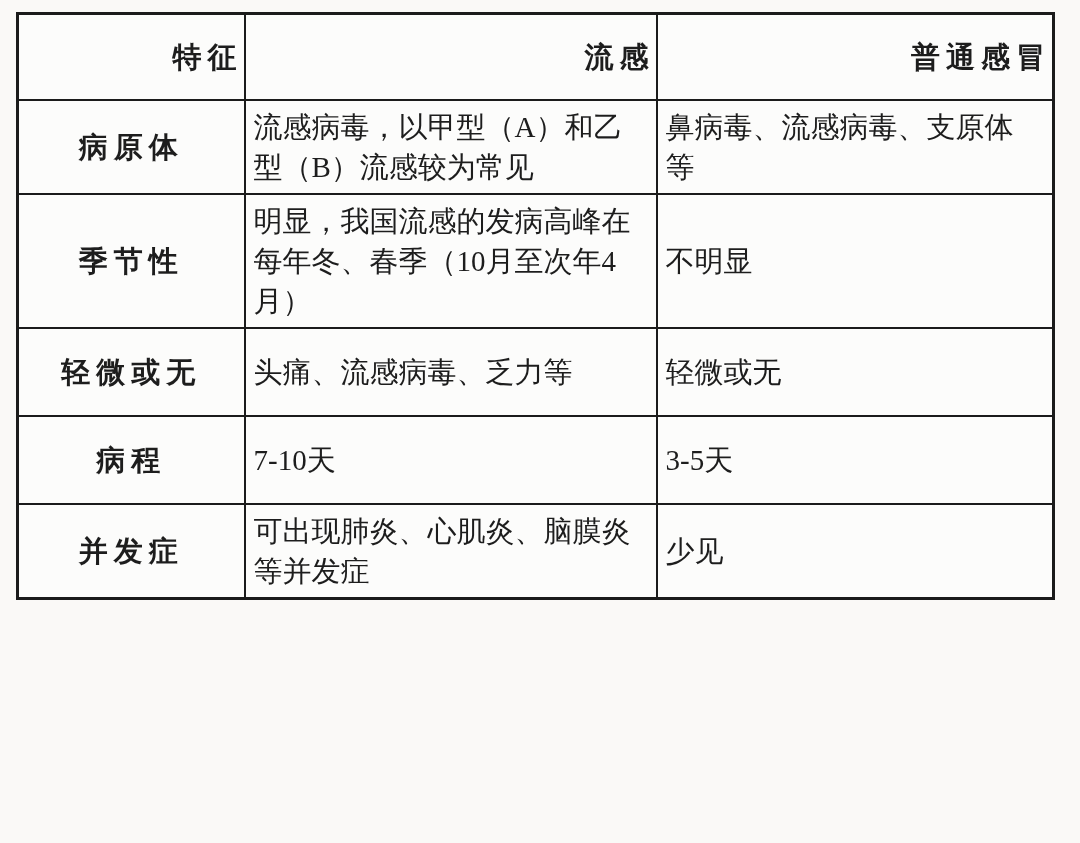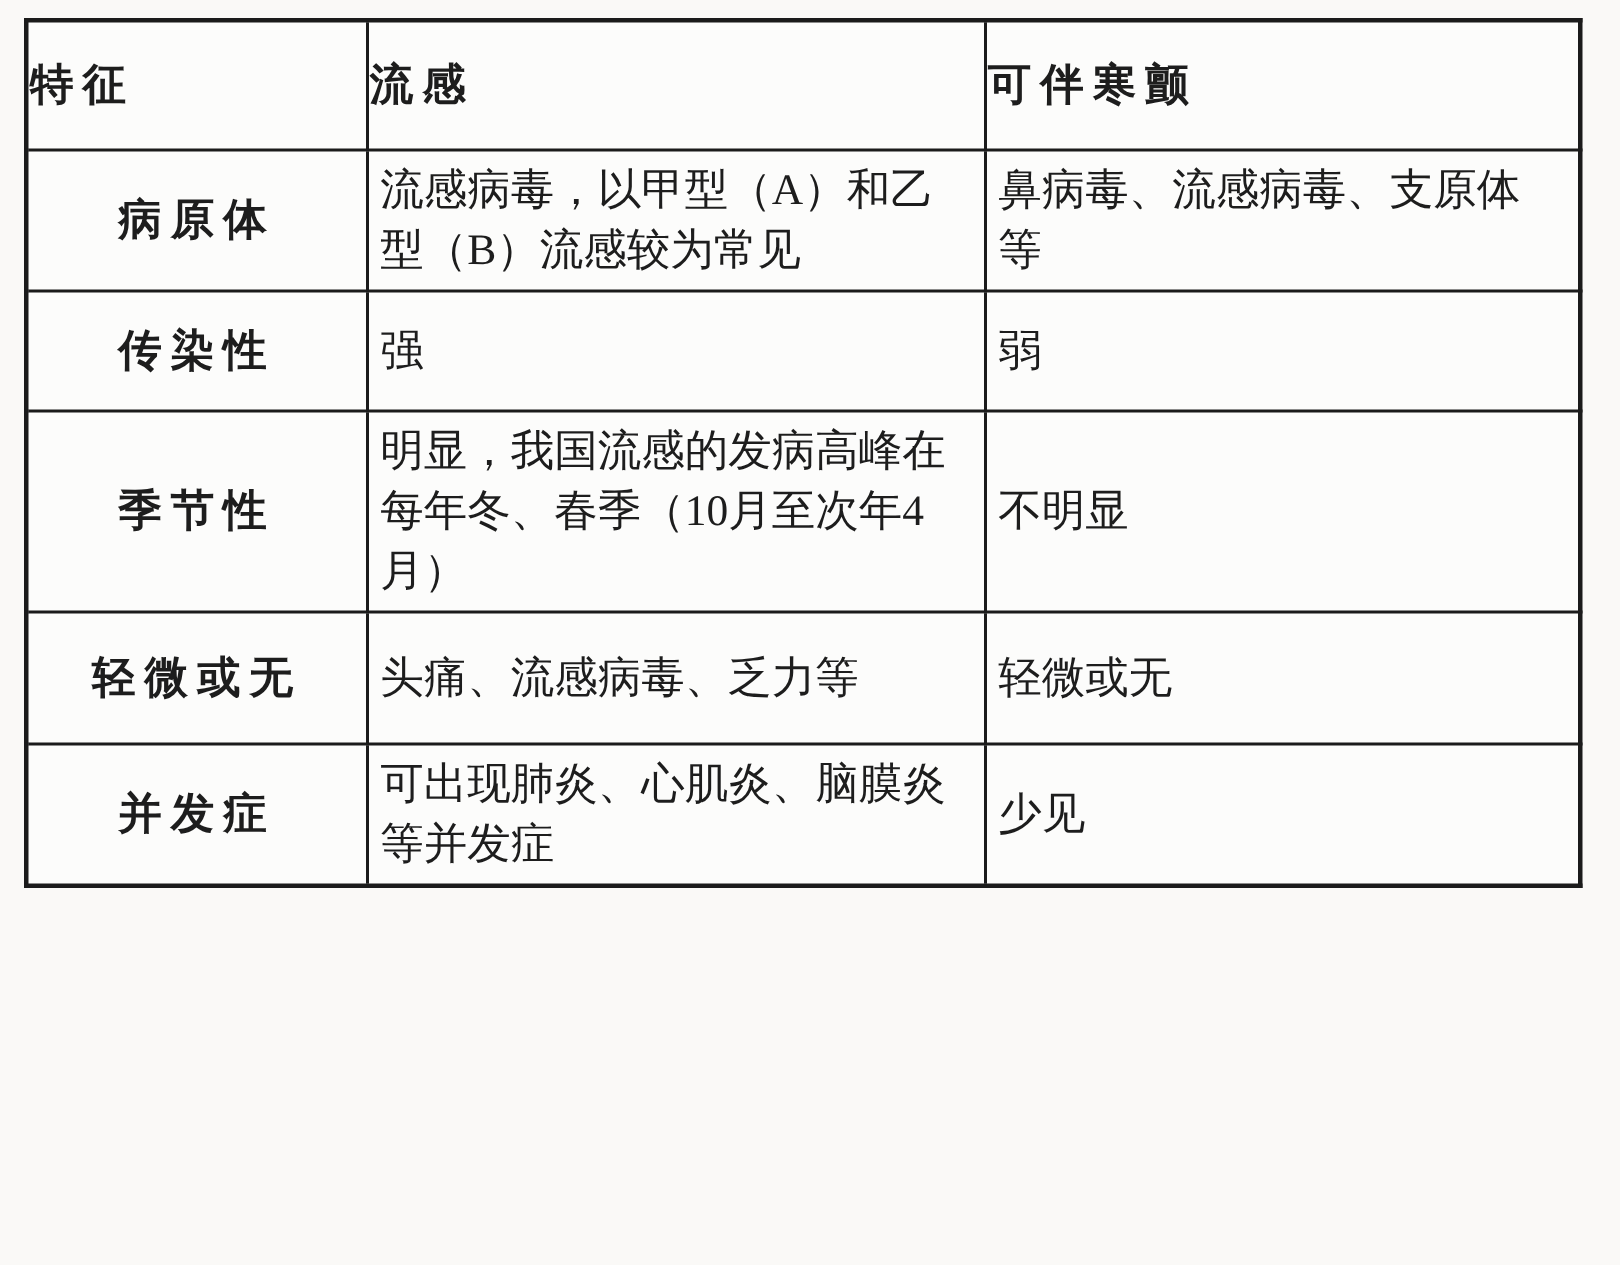--- a/index.html
+++ b/index.html
@@ -31,21 +31,21 @@
   .cmp-table td {
     border: 2px solid #1b1b1b;
     font-size: 29px;
     line-height: 1.38;
     vertical-align: middle;
     box-sizing: border-box;
     word-break: break-all;
   }
   .cmp-table thead th {
     font-weight: bold;
-    text-align: left;
+    text-align: right;
     letter-spacing: 6px;
   }
   .cmp-table tbody th.label {
     font-weight: bold;
     text-align: center;
     letter-spacing: 6px;
     padding: 4px 6px;
   }
   .cmp-table td {
     font-weight: normal;
@@ -73,44 +73,44 @@
   <table class="cmp-table">
     <colgroup>
       <col class="c1">
       <col class="c2">
       <col class="c3">
     </colgroup>
     <thead>
       <tr class="h-head">
         <th>特征</th>
         <th>流感</th>
-        <th>可伴寒颤</th>
+        <th>普通感冒</th>
       </tr>
     </thead>
     <tbody>
       <tr class="h0">
         <th class="label">病原体</th>
         <td>流感病毒，以甲型（A）和乙型（B）流感较为常见</td>
         <td>鼻病毒、流感病毒、支原体等</td>
-      </tr>
-      <tr class="h1">
-        <th class="label">传染性</th>
-        <td>强</td>
-        <td>弱</td>
       </tr>
       <tr class="h2">
         <th class="label">季节性</th>
         <td>明显，我国流感的发病高峰在每年冬、春季（10月至次年4月）</td>
         <td>不明显</td>
       </tr>
       <tr class="h4">
         <th class="label">轻微或无</th>
         <td>头痛、流感病毒、乏力等</td>
         <td>轻微或无</td>
       </tr>
+      <tr class="h6">
+        <th class="label">病程</th>
+        <td>7-10天</td>
+        <td>3-5天</td>
+      </tr>
       <tr class="h7">
         <th class="label">并发症</th>
         <td>可出现肺炎、心肌炎、脑膜炎等并发症</td>
         <td>少见</td>
       </tr>
     </tbody>
   </table>
 </div>
 
 </body></html>

